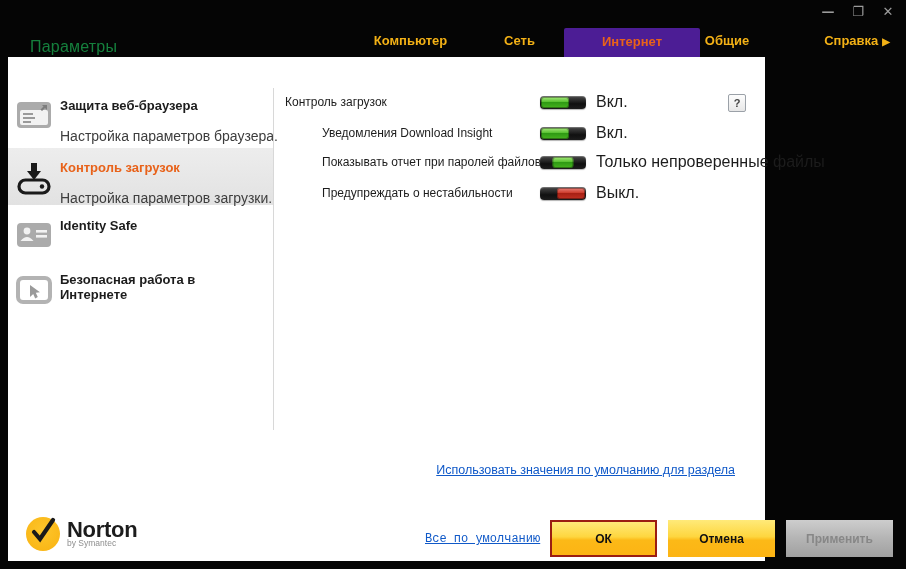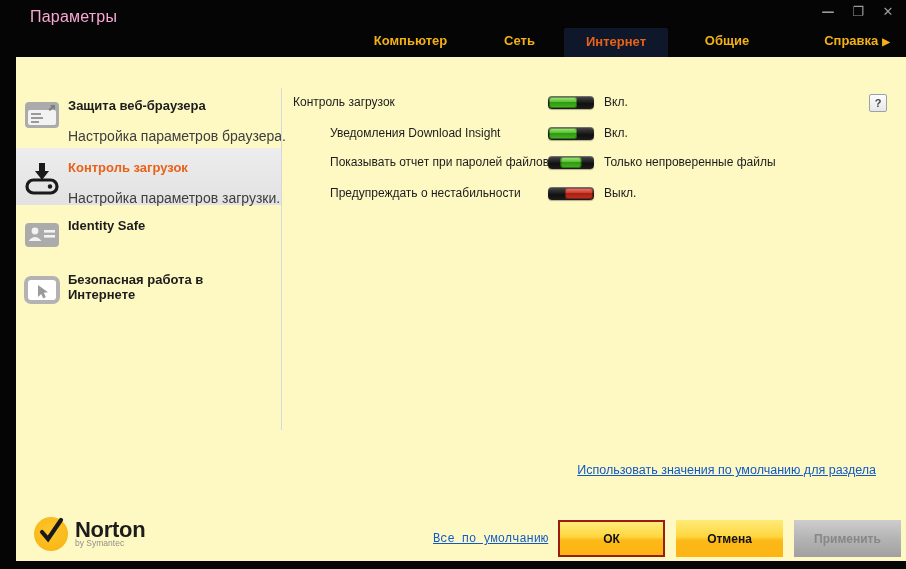--- a/index.html
+++ b/index.html
@@ -6,49 +6,49 @@
   html,body { background:#222; }
   body { font-family:"Liberation Sans", sans-serif; }
 
   .window {
     position:relative; width:906px; height:569px;
     background:#050505; overflow:hidden;
   }
 
   
   .win-title {
-    position:absolute; left:30px; top:8px;
-    color:#f9a8d4; font-size:16px; font-weight:400; letter-spacing:0.2px;
+    position:absolute; left:30px; top:38px;
+    color:#15803d; font-size:16px; font-weight:400; letter-spacing:0.2px;
   }
   .win-controls {
     position:absolute; top:2px; right:8px; display:flex; gap:10px;
   }
   .win-btn {
     width:20px; height:18px; color:#9c9c9c; font-size:13px; font-weight:bold;
     display:flex; align-items:center; justify-content:center; cursor:default;
     font-family:"DejaVu Sans", sans-serif;
   }
 
   
   .tab { position:absolute; top:30px; height:22px; line-height:22px;
          text-align:center; font-size:13px; font-weight:bold; color:#f3b116; cursor:default; }
   .tab-computer { left:358px; width:105px; }
   .tab-network  { left:467px; width:105px; }
   .tab-general  { left:672px; width:110px; }
   .tab-help     { left:790px; width:106px; text-align:right; padding-right:6px; }
   .tab-help .arrow { color:#f3b116; font-size:10px; margin-left:4px; }
   .tab-active {
-    left:564px; top:28px; width:104px; height:29px; line-height:28px;
-    background:#0f172a; color:#e8621a; border-radius:2px 2px 0 0;
+    left:564px; top:28px; width:136px; height:29px; line-height:28px;
+    background:#4c1d95; color:#e8621a; border-radius:2px 2px 0 0;
   }
 
   
   .content {
-    position:absolute; left:16px; top:57px; width:890px; height:504px;
-    background:#fef9c3;
+    position:absolute; left:8px; top:57px; width:757px; height:504px;
+    background:#ffffff;
   }
 
   
   .side-item { position:absolute; left:0; width:265px; display:flex; cursor:default; }
   .side-item .ic { width:52px; display:flex; justify-content:center; padding-top:2px; flex:none; }
   .side-item .txt { width:196px; }
   .side-title { font-size:13px; font-weight:bold; color:#1c1c1c; line-height:15px; padding-top:2px; }
   .side-sub   { font-size:14px; color:#3d3d3d; line-height:15px; margin-top:16px; }
   .nowrap { white-space:nowrap; }
   .side-item.selected {
@@ -75,21 +75,21 @@
     border-radius:4px; background:linear-gradient(#4a4a4a,#101010 60%,#1c1c1c);
     box-shadow:inset 0 1px 1px rgba(255,255,255,.25), 0 1px 1px rgba(0,0,0,.3);
     cursor:pointer;
   }
   .pill { position:absolute; top:1px; bottom:1px; border-radius:3px; }
   .pill-green { background:linear-gradient(#a8e87e,#55c02e 45%,#2f9a14 50%,#46b31f); box-shadow:inset 0 0 0 1px rgba(0,0,0,.35); }
   .pill-red   { background:linear-gradient(#ea8078,#cc3a2a 45%,#a82114 50%,#c03022); box-shadow:inset 0 0 0 1px rgba(0,0,0,.35); }
   .t-on   .pill { left:1px; width:60%; }
   .t-mid  .pill { left:50%; transform:translateX(-50%); width:46%; }
   .t-off  .pill { right:1px; width:60%; }
-  .srow .val { position:absolute; left:311px; font-size:12px; color:#1c1c1c; white-space:nowrap; }
+  .srow .val { position:absolute; left:311px; font-size:16px; color:#1c1c1c; white-space:nowrap; }
 
   .help-btn {
     position:absolute; right:19px; top:37px; width:18px; height:18px;
     border:1px solid #9ba1a8; border-radius:2px;
     background:linear-gradient(#fdfdfd,#e7e7e7);
     color:#444; font-size:11px; font-weight:bold;
     display:flex; align-items:center; justify-content:center; cursor:pointer;
   }
 
   .link { color:#1059c8; text-decoration:underline; cursor:pointer; }

